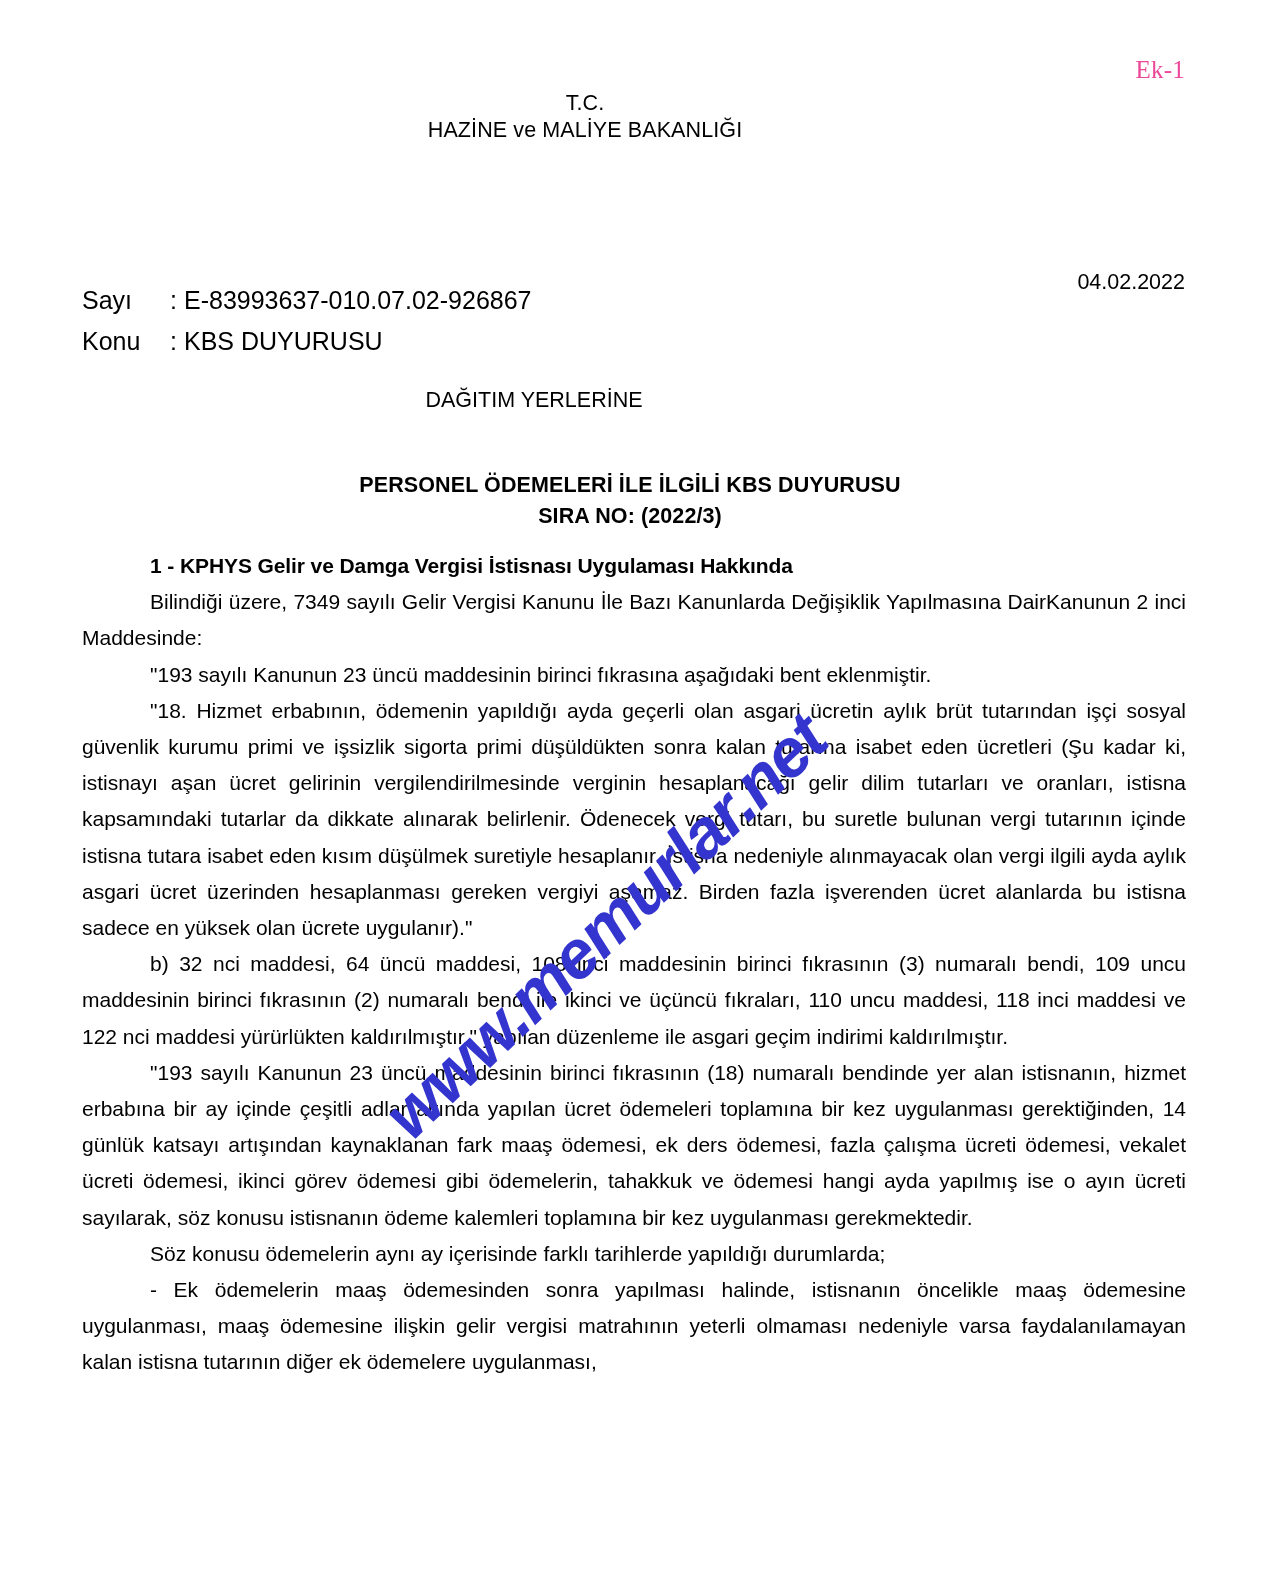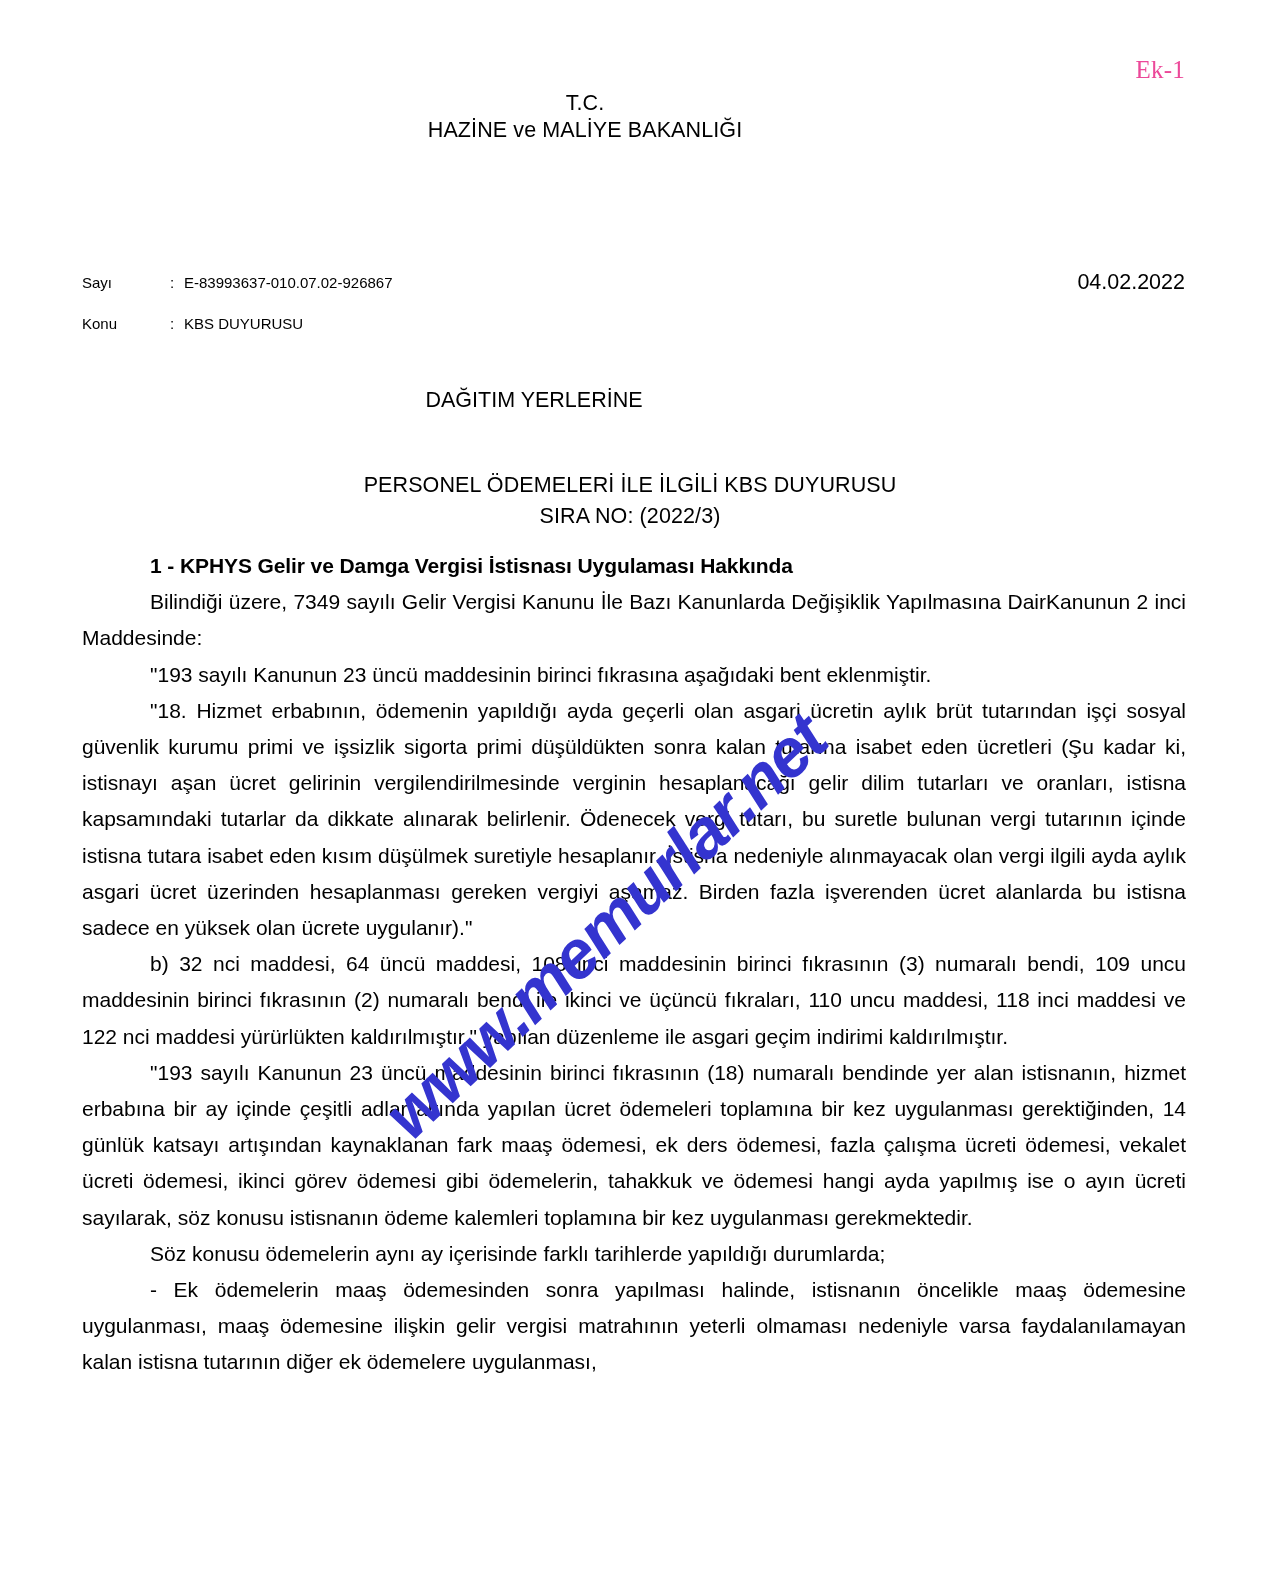--- a/index.html
+++ b/index.html
@@ -45,23 +45,23 @@
   .letterhead .lh-line {
     font-size: 21.5px;
     line-height: 27px;
     letter-spacing: 0.1px;
     white-space: nowrap;
   }
 
   
   .refblock {
     position: absolute;
-    top: 262px;
+    top: 280px;
     left: 82px;
-    font-size: 15px;
+    font-size: 25px;
     line-height: 41px;
   }
   .refrow {
     display: flex;
     white-space: nowrap;
   }
   .reflabel {
     display: inline-block;
     width: 88px;
   }
@@ -96,21 +96,21 @@
     position: absolute;
     top: 470px;
     left: 0;
     width: 1280px;
     text-align: center;
     padding-right: 20px;
     box-sizing: border-box;
   }
   .doctitle .t-line {
     font-size: 21.5px;
-    font-weight: normal;
+    font-weight: bold;
     line-height: 31px;
     letter-spacing: 0.1px;
   }
 
   
   .body {
     position: absolute;
     top: 548px;
     left: 82px;
     width: 1104px;

